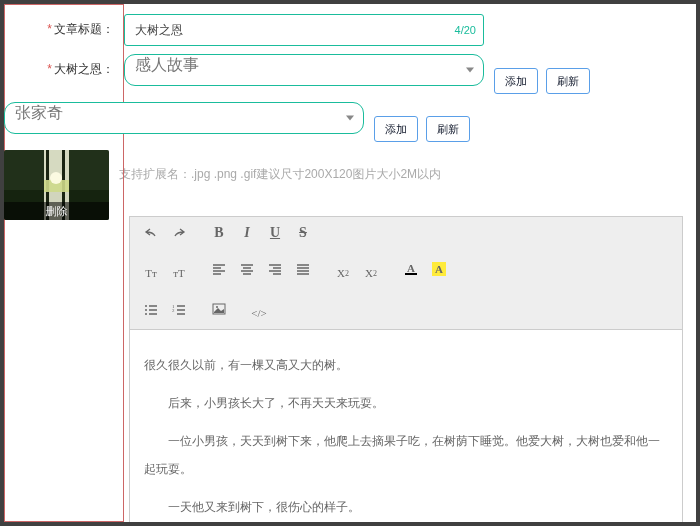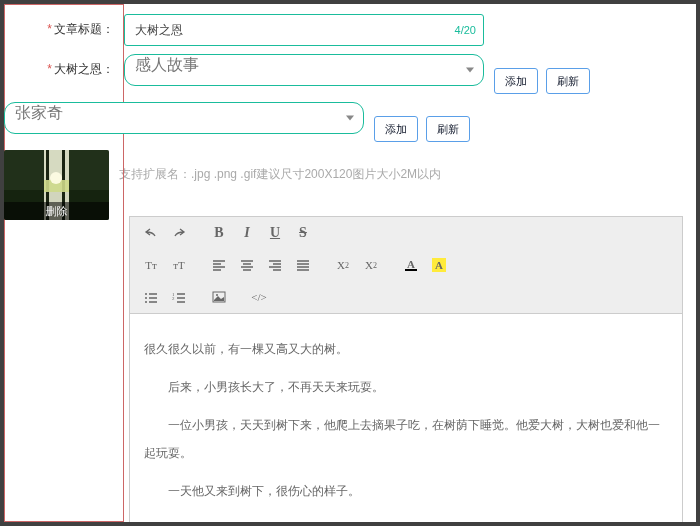--- a/index.html
+++ b/index.html
@@ -173,20 +173,21 @@
     display: flex;
     align-items: center;
     justify-content: center;
     color: #666;
     cursor: pointer;
     font-family: Georgia, "Times New Roman", serif;
     font-size: 14px;
   }
   .tb-btn.sml {
     font-size: 11px;
+    margin-top: 8px;
   }
   .tb-btn.bold { font-weight: bold; }
   .tb-btn.italic { font-style: italic; font-weight: bold;}
   .tb-btn.under { text-decoration: underline; font-weight: bold;}
   .tb-btn.strike { text-decoration: line-through; font-weight: bold;}
   .tb-btn svg { display:block; }
   .editor-content {
     padding: 12px 14px;
     font-size: 12px;
     color: #666;

